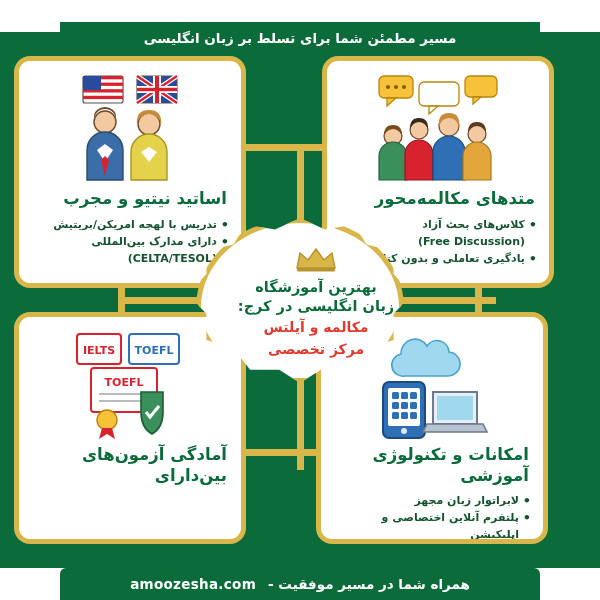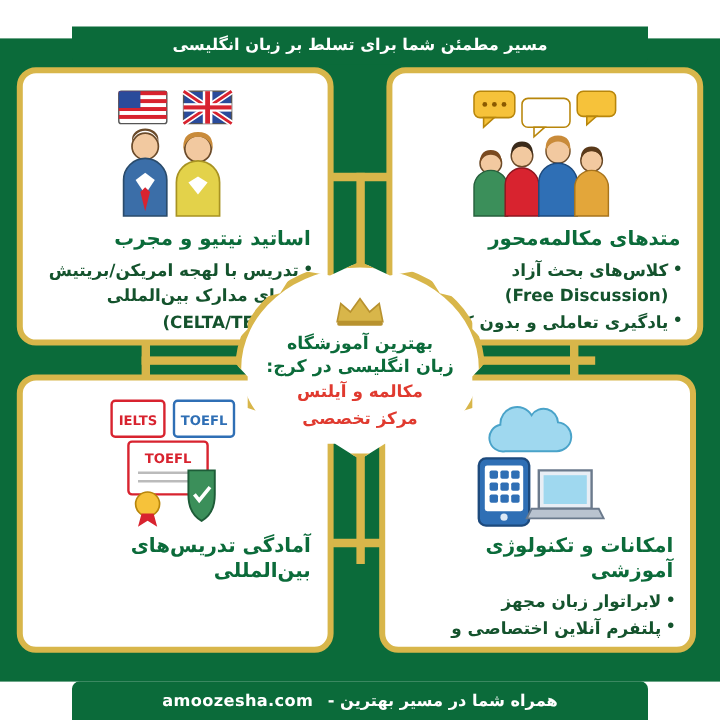--- a/index.html
+++ b/index.html
@@ -46,41 +46,41 @@
     content:"";position:absolute;left:50%;top:-7px;width:7px;height:326px;
     margin-left:-3.5px;background:#d8b64a;
   }
   .connector:before{
     content:"";position:absolute;top:50%;left:-7px;height:7px;width:378px;
     margin-top:-3.5px;background:#d8b64a;
   }
 
   
   .card{
-    position:absolute;width:264px;height:232px;
+    position:absolute;width:232px;height:232px;
     background:#ffffff;border-radius:16px;
     border:5px solid #d8b64a;
     box-sizing:border-box;
     padding:8px 12px 10px;
     direction:rtl;text-align:right;
     overflow:hidden;
   }
   .card.tl{left:14px;top:24px;}
   .card.tr{left:322px;top:24px;}
   .card.bl{left:14px;top:280px;}
   .card.br{left:316px;top:280px;}
 
   .art{height:118px;display:flex;align-items:center;justify-content:center;}
   .card-title{
     color:#0b6b3a;font-size:16.5px;font-weight:bold;
     margin:2px 2px 6px;line-height:1.25;
   }
   .bullets{margin:0;padding:0;list-style:none;}
   .bullets li{
-    font-size:14px;color:#14532d;font-weight:bold;
+    font-size:11px;color:#14532d;font-weight:bold;
     line-height:1.55;position:relative;padding-left:0;padding-right:12px;
   }
   .bullets li:before{
     content:"•";position:absolute;right:0;top:-1px;color:#14532d;font-size:13px;
   }
   .bullets li.cont:before{content:"";}
   .bullets li.cont{padding-right:12px;}
 
   
   .center{
@@ -89,21 +89,21 @@
   .star{
     position:absolute;left:0;top:0;width:208px;height:165px;
     background:#ffffff;border:5px solid #d8b64a;
     border-radius:50% 50% 46% 46%/54% 54% 46% 46%;
     box-sizing:border-box;
     clip-path:polygon(50% 0%,62% 7%,76% 4%,82% 16%,95% 20%,95% 34%,104% 46%,95% 58%,
       95% 74%,82% 79%,74% 92%,60% 92%,50% 100%,40% 92%,26% 92%,18% 79%,5% 74%,
       5% 58%,-4% 46%,5% 34%,5% 20%,18% 16%,24% 4%,38% 7%);
   }
   .center-inner{
-    position:absolute;left:0;top:0;width:208px;height:165px;
+    position:absolute;left:16px;top:0;width:208px;height:165px;
     display:flex;flex-direction:column;align-items:center;justify-content:center;
     direction:rtl;text-align:center;
   }
   .crown{margin-top:4px;margin-bottom:2px;}
   .center-t1{color:#0b6b3a;font-size:14.5px;font-weight:bold;line-height:1.3;}
   .center-t2{color:#e03a2f;font-size:14px;font-weight:bold;line-height:1.35;margin-top:3px;}
 </style>
 </head>
 <body>
 
@@ -203,21 +203,21 @@
         <rect x="46" y="40" width="66" height="44" rx="3" fill="#fff" stroke="#d8232f" stroke-width="2"></rect>
         <text x="79" y="58" font-family="DejaVu Sans" font-size="11" font-weight="bold" fill="#d8232f" text-anchor="middle">TOEFL</text>
         <line x1="54" y1="66" x2="104" y2="66" stroke="#bbb" stroke-width="2"></line>
         <line x1="54" y1="73" x2="96" y2="73" stroke="#bbb" stroke-width="2"></line>
         <circle cx="62" cy="92" r="10" fill="#f6c23a" stroke="#b8860b" stroke-width="1.4"></circle>
         <path d="M57 100 l-3 11 l8 -5 l8 5 l-3 -11z" fill="#d8232f"></path>
         <path d="M96 64 l22 0 l0 20 q0 16 -11 22 q-11 -6 -11 -22z" fill="#3b8f5a" stroke="#1e5c38" stroke-width="1.6"></path>
         <path d="M101 84 l4 5 l9 -11" stroke="#fff" stroke-width="3" fill="none"></path>
       </svg>
     </div>
-    <div class="card-title">آمادگی تدریس‌های بین‌المللی</div>
+    <div class="card-title">آمادگی آزمون‌های بین‌دارای</div>
   </div>
 
   <div class="card br">
     <div class="art">
       <svg width="170" height="112" viewBox="0 0 170 112">
         <path d="M54 26 a14 14 0 0 1 26 -8 a12 12 0 0 1 22 6 a12 12 0 0 1 -2 24 l-42 0 a11 11 0 0 1 -4 -22z" fill="#9fd8ef" stroke="#4aa3c9" stroke-width="1.6"></path>
         <rect x="36" y="54" width="42" height="56" rx="6" fill="#2f6fb5" stroke="#1d4a7d" stroke-width="2"></rect>
         <rect x="41" y="60" width="32" height="38" rx="2" fill="#fff"></rect>
         <g fill="#2f6fb5">
           <rect x="45" y="64" width="7" height="7" rx="1.5"></rect>
@@ -256,16 +256,16 @@
       <div class="center-t1">زبان انگلیسی در کرج:</div>
       <div class="center-t2">مکالمه و آیلتس</div>
       <div class="center-t2">مرکز تخصصی</div>
     </div>
   </div>
 
 </div>
 
 <div class="banner banner-bot">
   <div class="pill">
-    <span>همراه شما در مسیر بهترین -</span>
+    <span>همراه شما در مسیر موفقیت -</span>
     <span class="site">amoozesha.com</span>
   </div>
 </div>
 
 </body></html>

